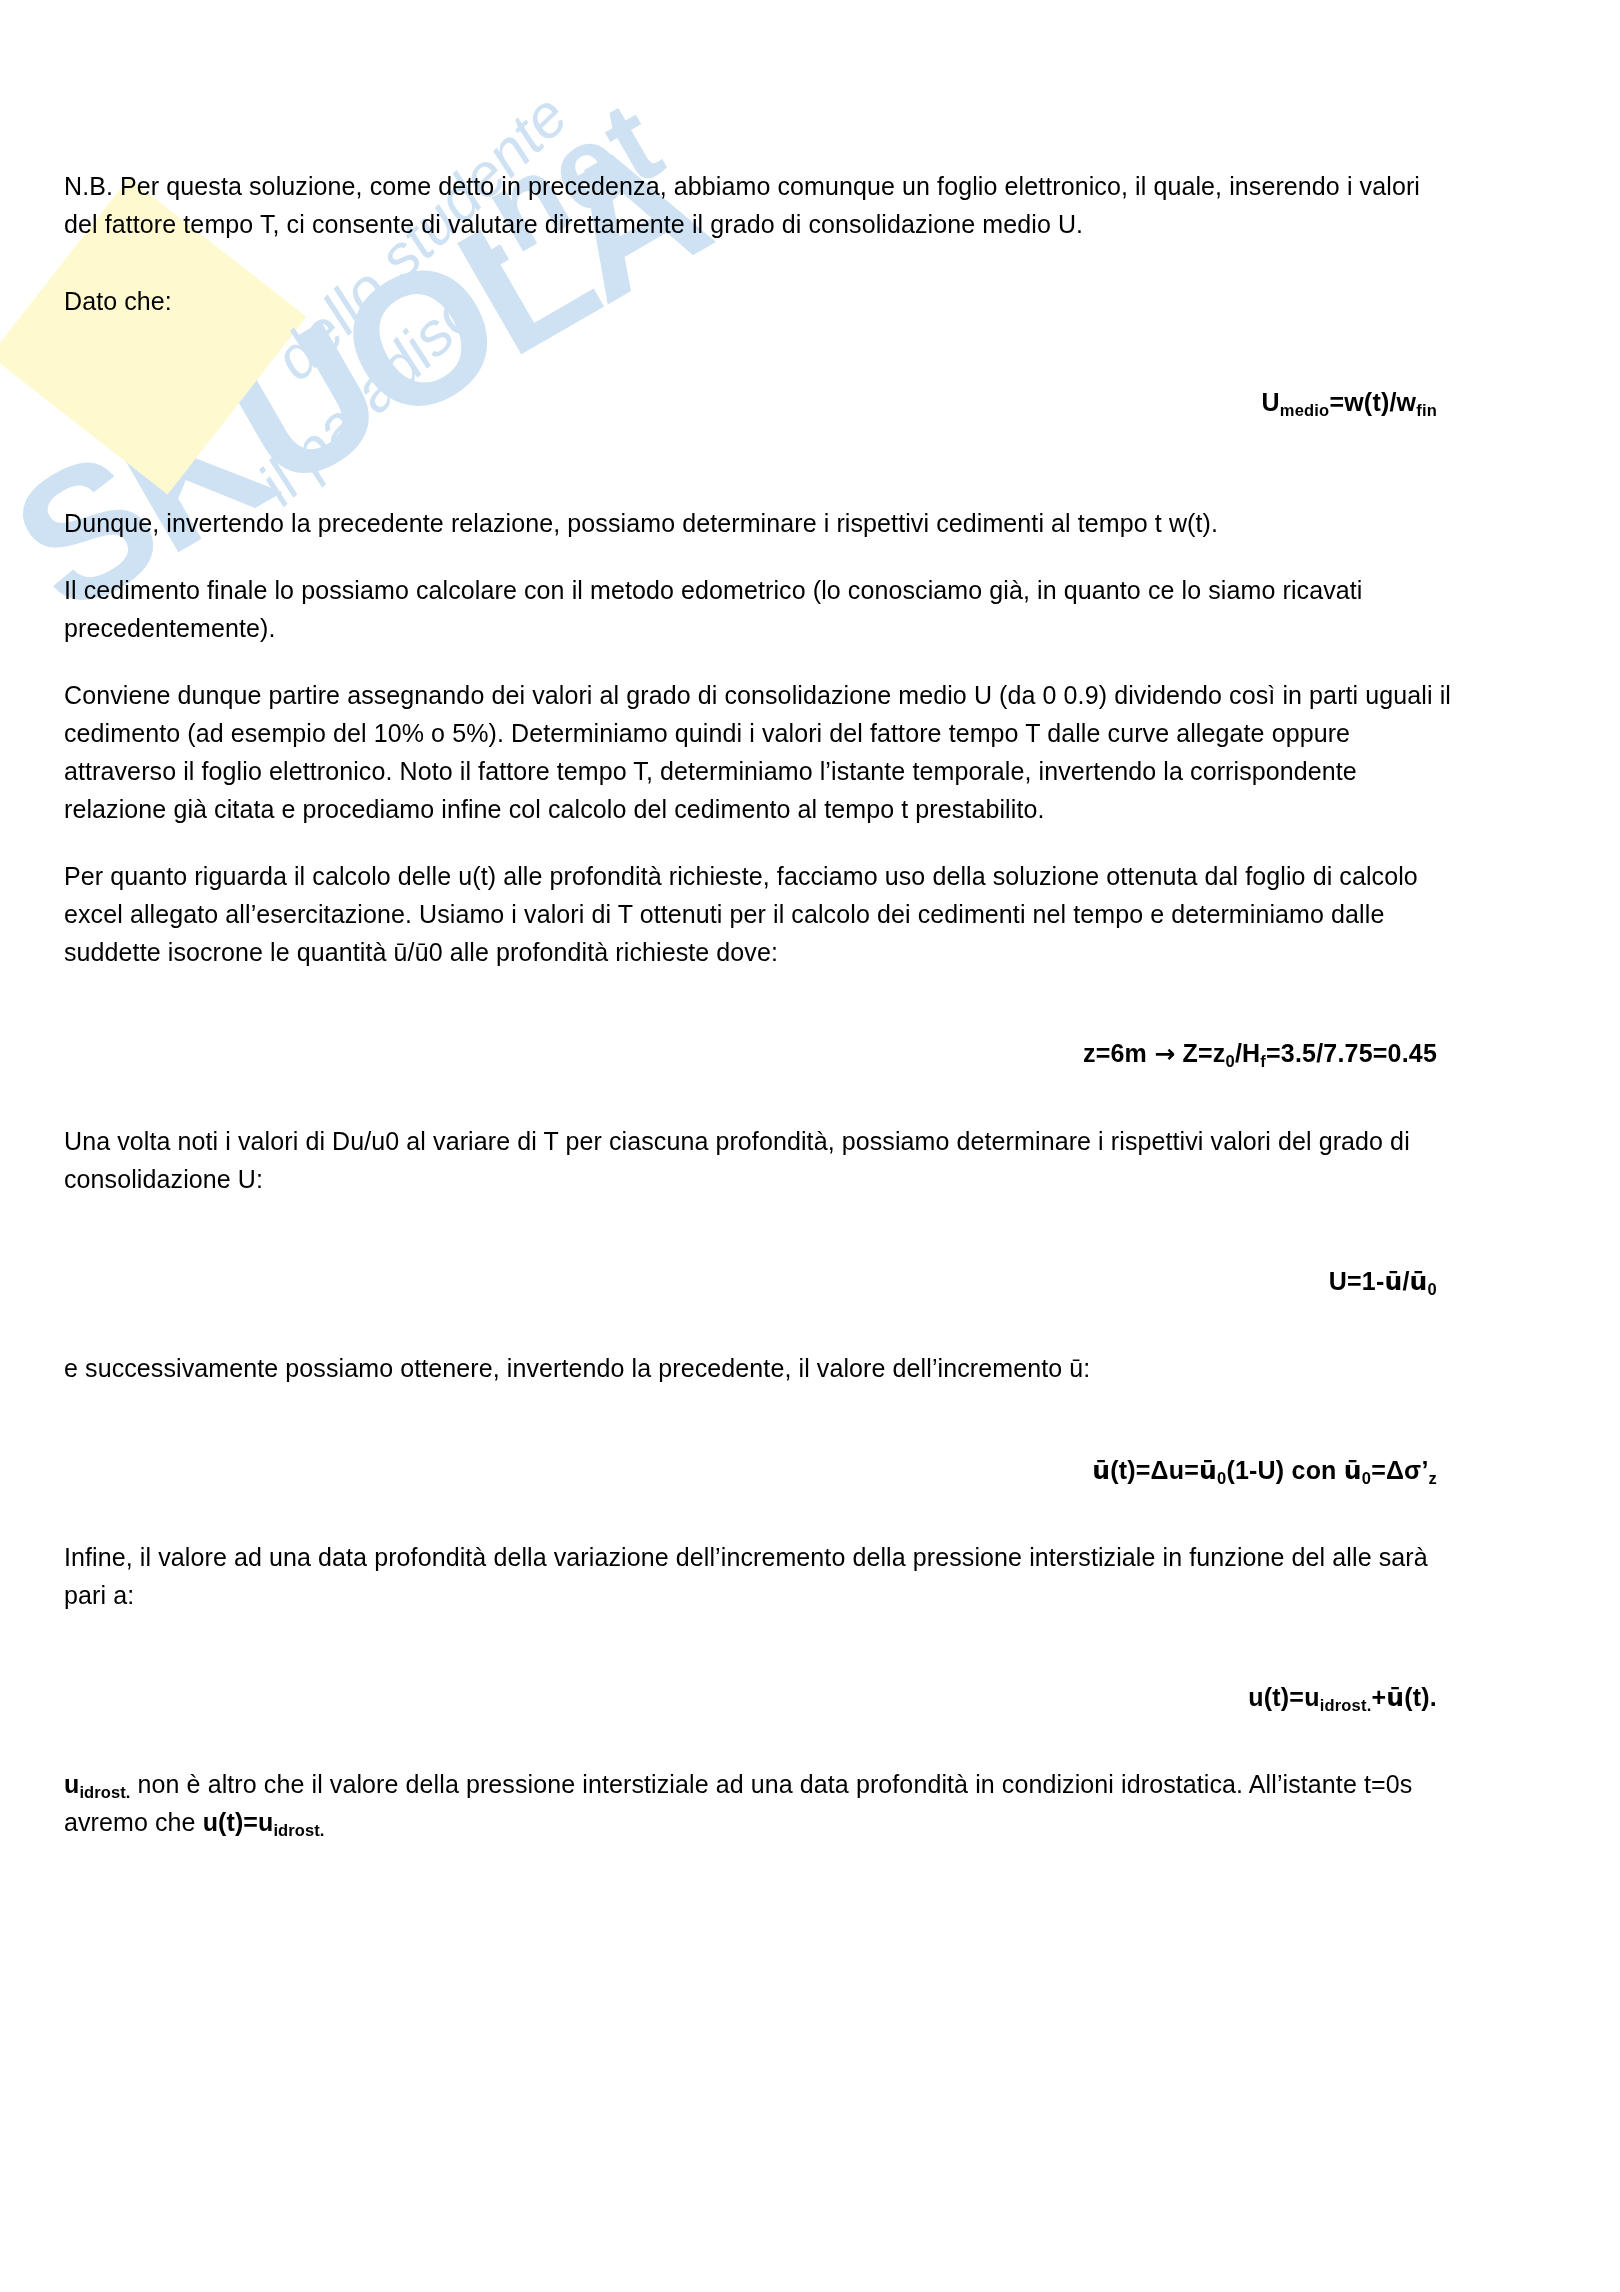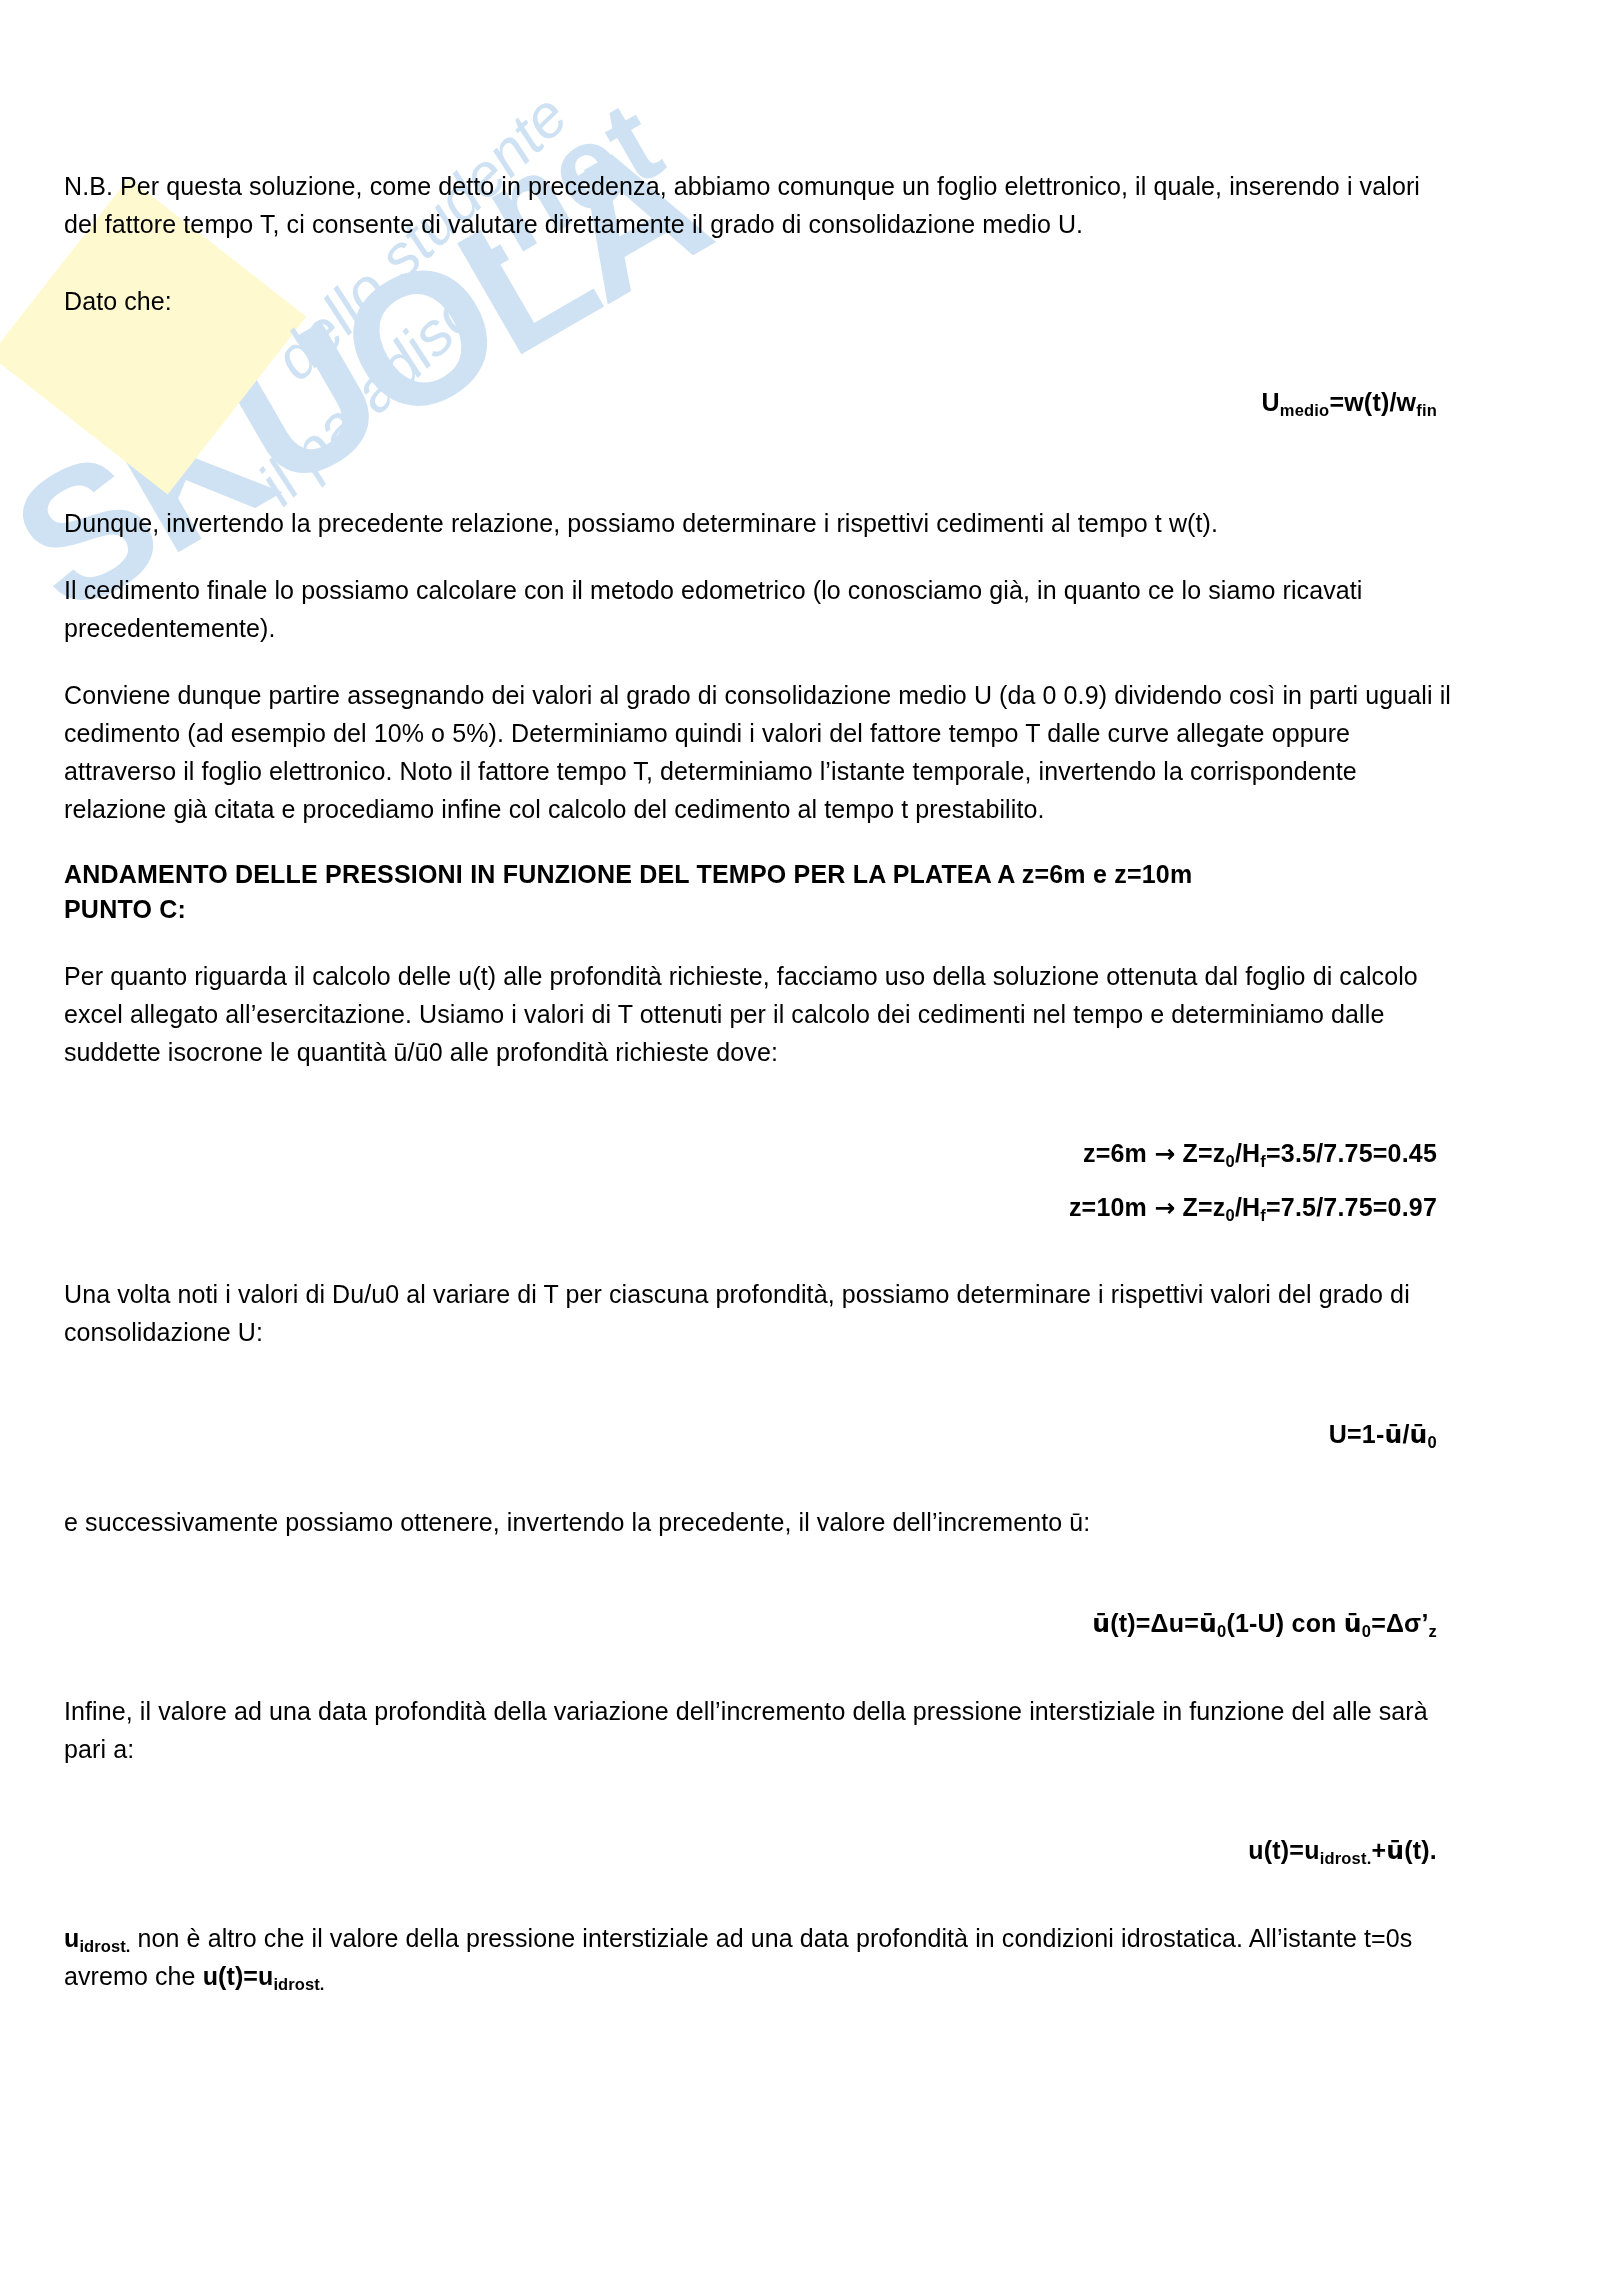--- a/index.html
+++ b/index.html
@@ -107,31 +107,26 @@
     <div class="spacer-lg"></div>
     <div class="spacer-lg"></div>
 
     <p class="para">Dunque, invertendo la precedente relazione, possiamo determinare i rispettivi cedimenti al tempo t w(t).</p>
 
     <p class="para">Il cedimento finale lo possiamo calcolare con il metodo edometrico (lo conosciamo già, in quanto ce lo siamo ricavati precedentemente).</p>
 
 
     <p class="para">Conviene dunque partire assegnando dei valori  al grado di consolidazione medio U (da 0 0.9) dividendo così in parti uguali il cedimento (ad esempio del 10% o 5%). Determiniamo quindi i valori del fattore tempo T dalle curve allegate oppure attraverso il foglio elettronico. Noto il fattore tempo T, determiniamo l’istante temporale, invertendo la corrispondente relazione già citata e procediamo infine col calcolo del cedimento al tempo t prestabilito.</p>
 
-    <div class="heading">
-      <div>ANDAMENTO DELLE PRESSIONI IN FUNZIONE DEL TEMPO PER LA PLATEA A z=6m e z=10m</div>
-      <div>PUNTO C:</div>
-    </div>
 
     <p class="para">Per quanto riguarda il calcolo delle u(t) alle profondità richieste, facciamo uso della soluzione ottenuta dal foglio di calcolo excel allegato all’esercitazione. Usiamo i valori di T ottenuti per il calcolo dei cedimenti nel tempo e determiniamo dalle suddette isocrone le quantità ū/ū0 alle profondità richieste dove:</p>
 
     <div class="spacer-md"></div>
 
     <p class="centered formula">z=6m <span class="arrow">→</span> Z=z<sub>0</sub>/H<sub>f</sub>=3.5/7.75=0.45</p>
-    <p class="centered formula">z=10m <span class="arrow">→</span> Z=z<sub>0</sub>/H<sub>f</sub>=7.5/7.75=0.97</p>
 
     <div class="spacer-lg"></div>
 
     <p class="para">Una volta noti i valori di Du/u0 al variare di T per ciascuna profondità, possiamo determinare i rispettivi valori del grado di consolidazione U:</p>
 
     <div class="spacer-md"></div>
 
     <p class="centered formula">U=1-<span class="ovl">ū</span>/<span class="ovl">ū</span><sub>0</sub></p>
 
     <div class="spacer-lg"></div>

